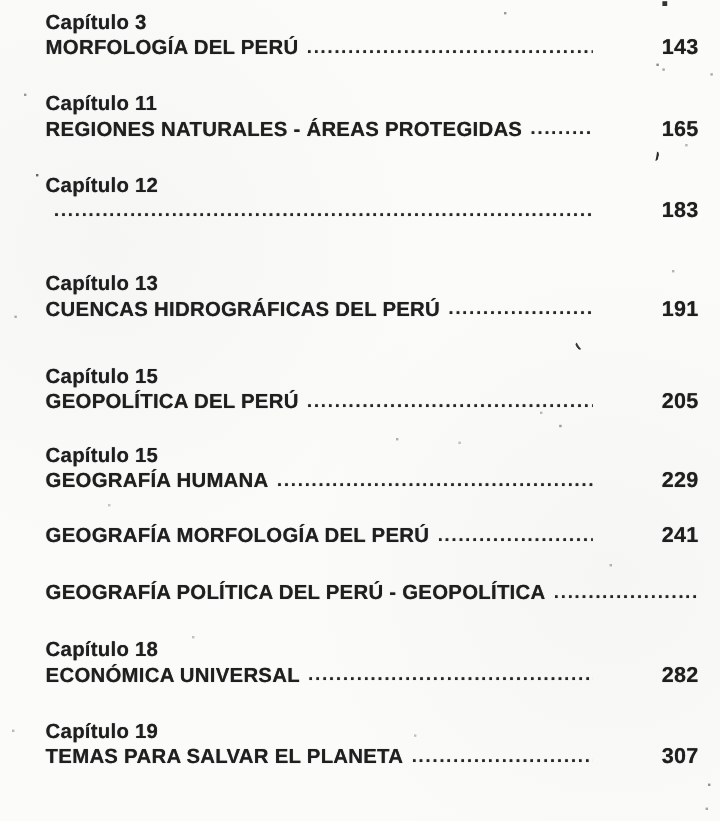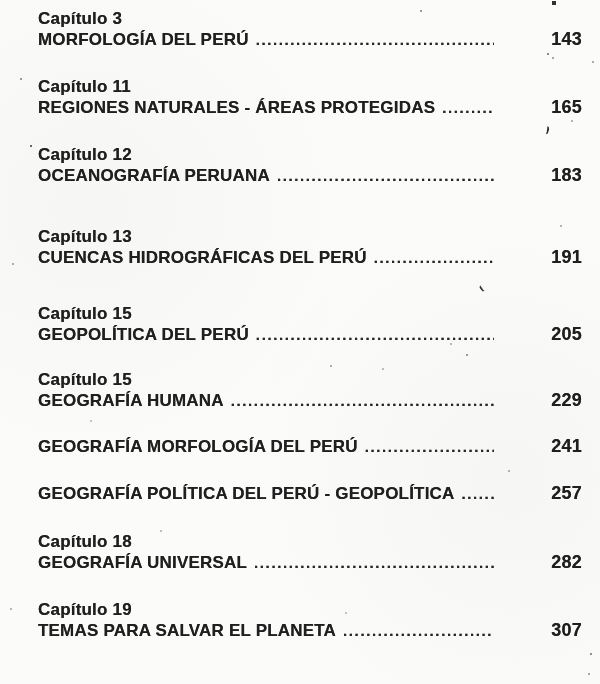--- a/index.html
+++ b/index.html
@@ -130,21 +130,20 @@
       <div class="title-line">
         <span class="title">REGIONES NATURALES - ÁREAS PROTEGIDAS</span>
         <span class="leader">..........................................................................................</span>
         <span class="page-num">165</span>
       </div>
     </div>
 
     <div class="entry">
       <div class="chapter-label">Capítulo 12</div>
       <div class="title-line">
-        <span class="title">OCEANOGRAFÍA PERUANA</span>
         <span class="leader">..........................................................................................</span>
         <span class="page-num">183</span>
       </div>
     </div>
 
     <div class="entry">
       <div class="chapter-label">Capítulo 13</div>
       <div class="title-line">
         <span class="title">CUENCAS HIDROGRÁFICAS DEL PERÚ</span>
         <span class="leader">..........................................................................................</span>
@@ -175,28 +174,27 @@
         <span class="title">GEOGRAFÍA MORFOLOGÍA DEL PERÚ</span>
         <span class="leader">..........................................................................................</span>
         <span class="page-num">241</span>
       </div>
     </div>
 
     <div class="entry">
       <div class="title-line">
         <span class="title">GEOGRAFÍA POLÍTICA DEL PERÚ - GEOPOLÍTICA</span>
         <span class="leader">..........................................................................................</span>
-        <span class="page-num">257</span>
       </div>
     </div>
 
     <div class="entry">
       <div class="chapter-label">Capítulo 18</div>
       <div class="title-line">
-        <span class="title">GEOGRAFÍA UNIVERSAL</span>
+        <span class="title">ECONÓMICA UNIVERSAL</span>
         <span class="leader">..........................................................................................</span>
         <span class="page-num">282</span>
       </div>
     </div>
 
     <div class="entry">
       <div class="chapter-label">Capítulo 19</div>
       <div class="title-line">
         <span class="title">TEMAS PARA SALVAR EL PLANETA</span>
         <span class="leader">..........................................................................................</span>

